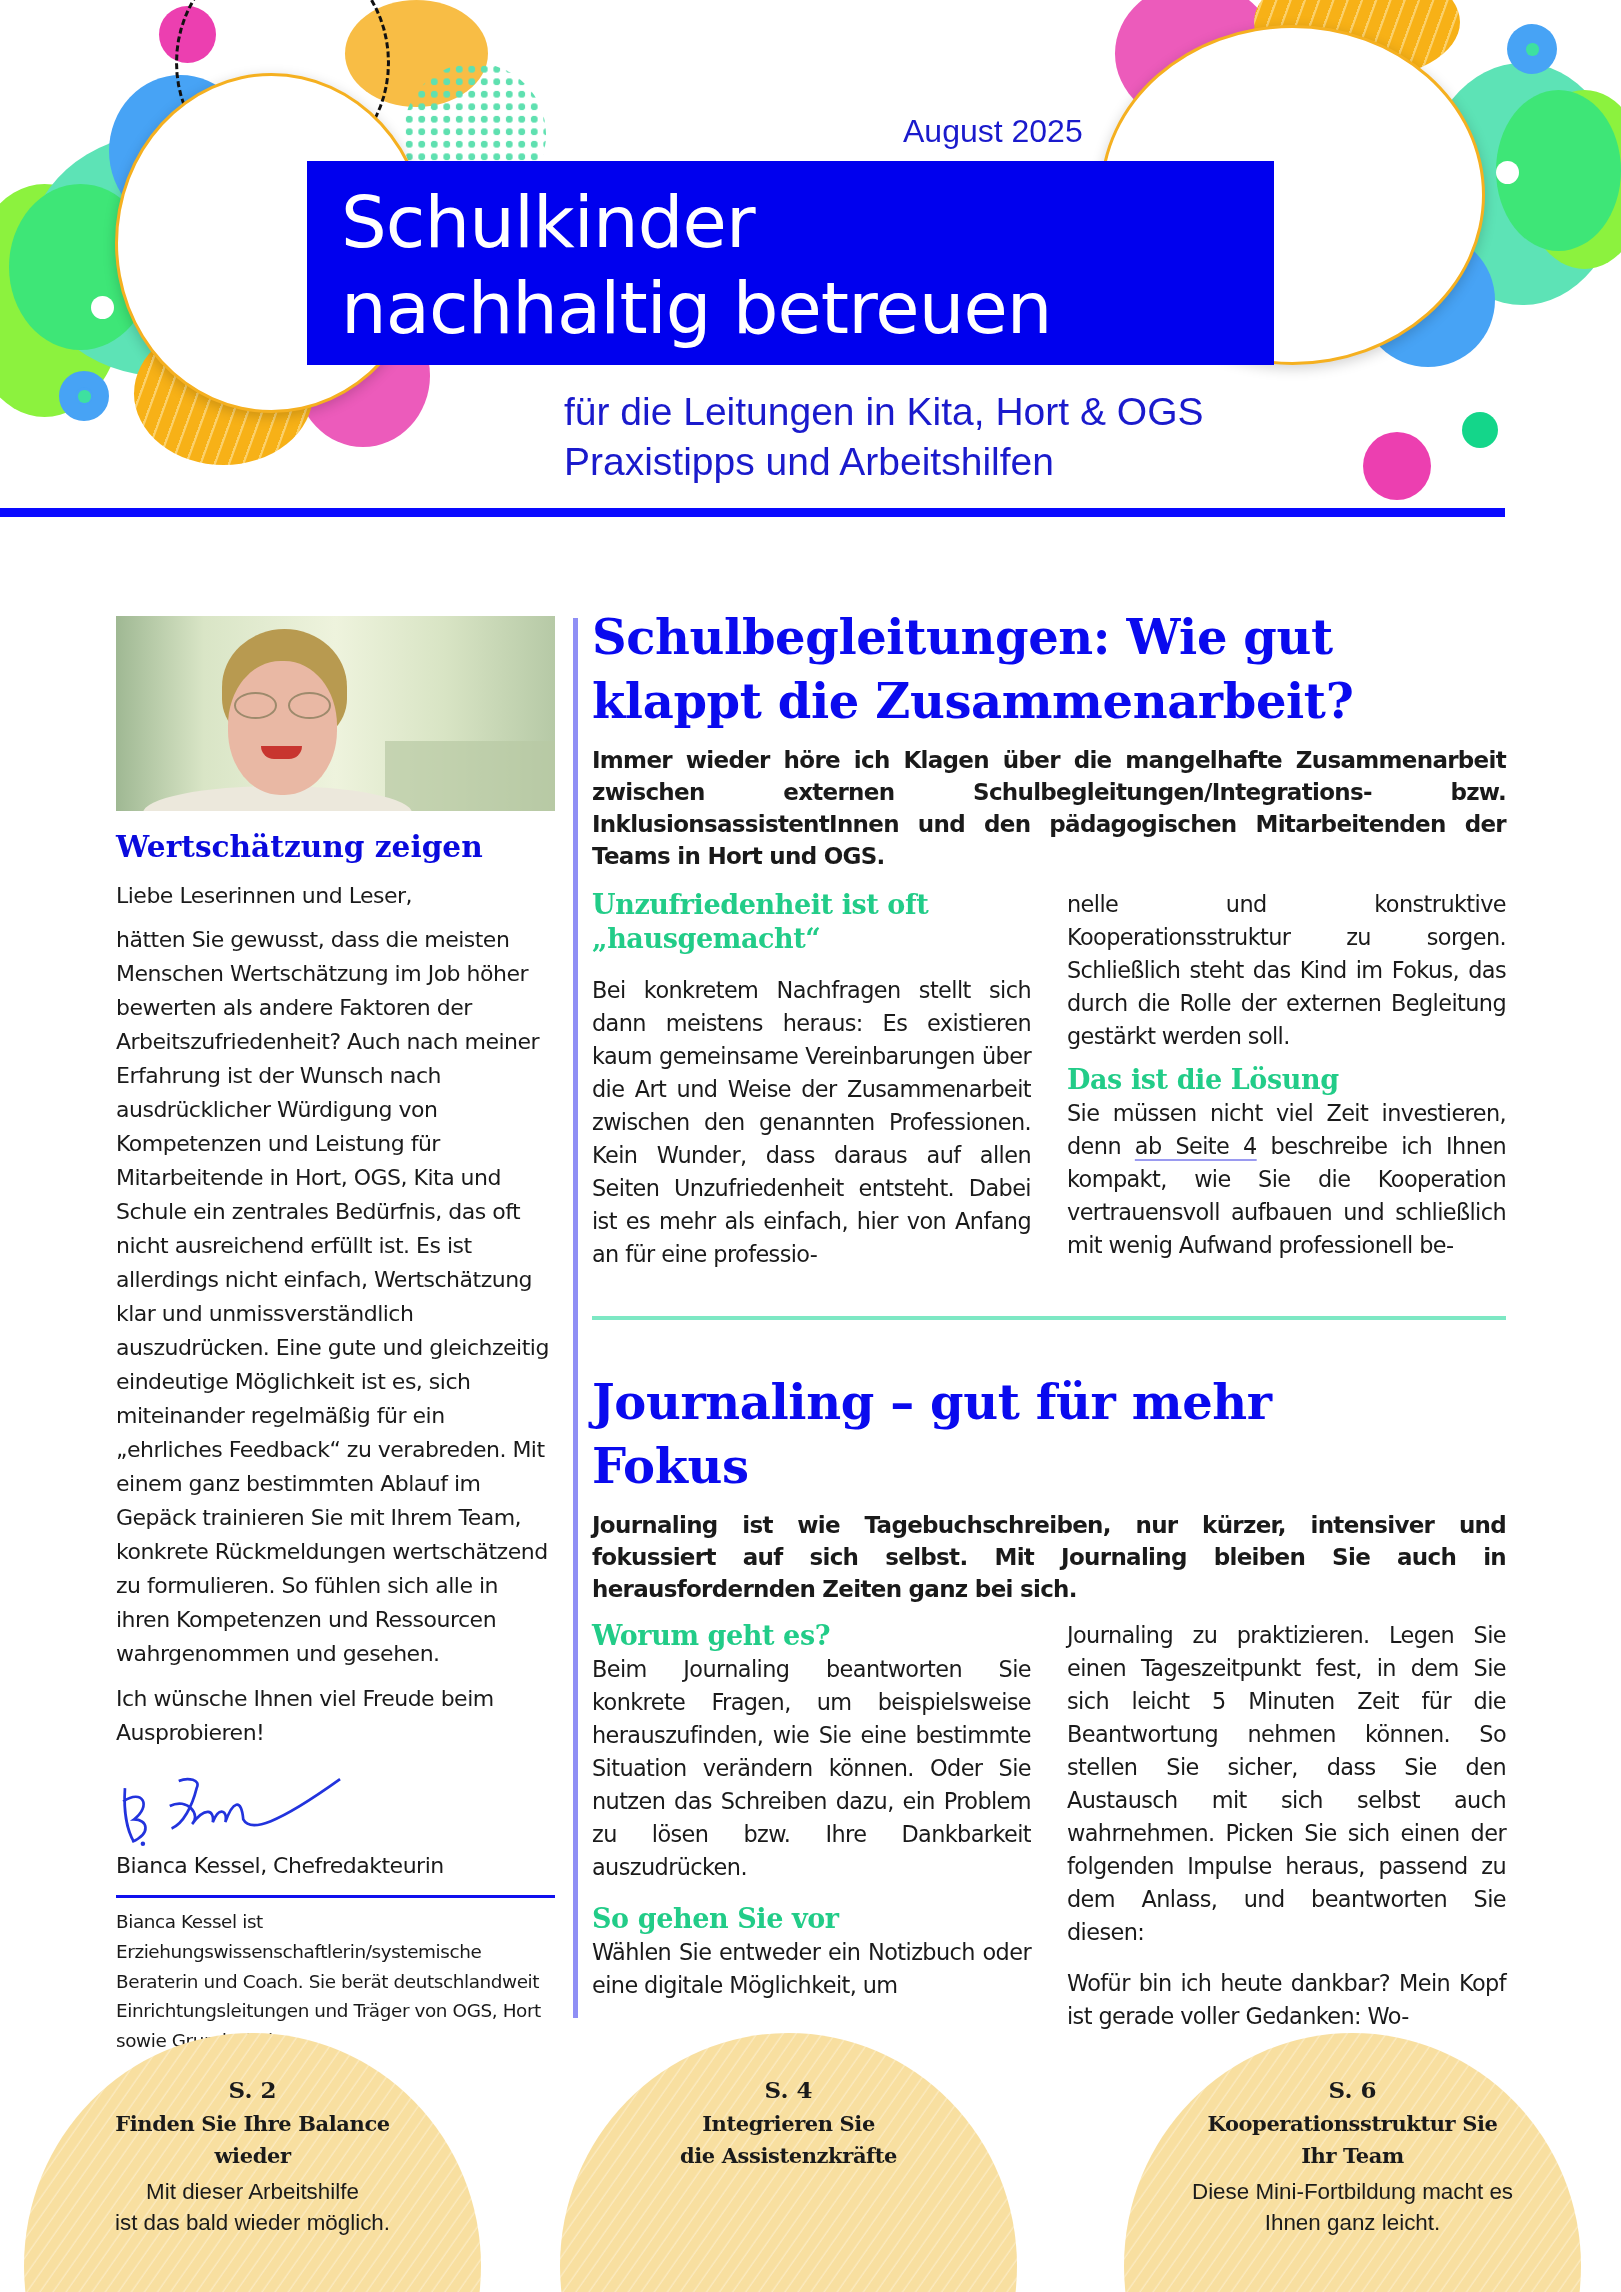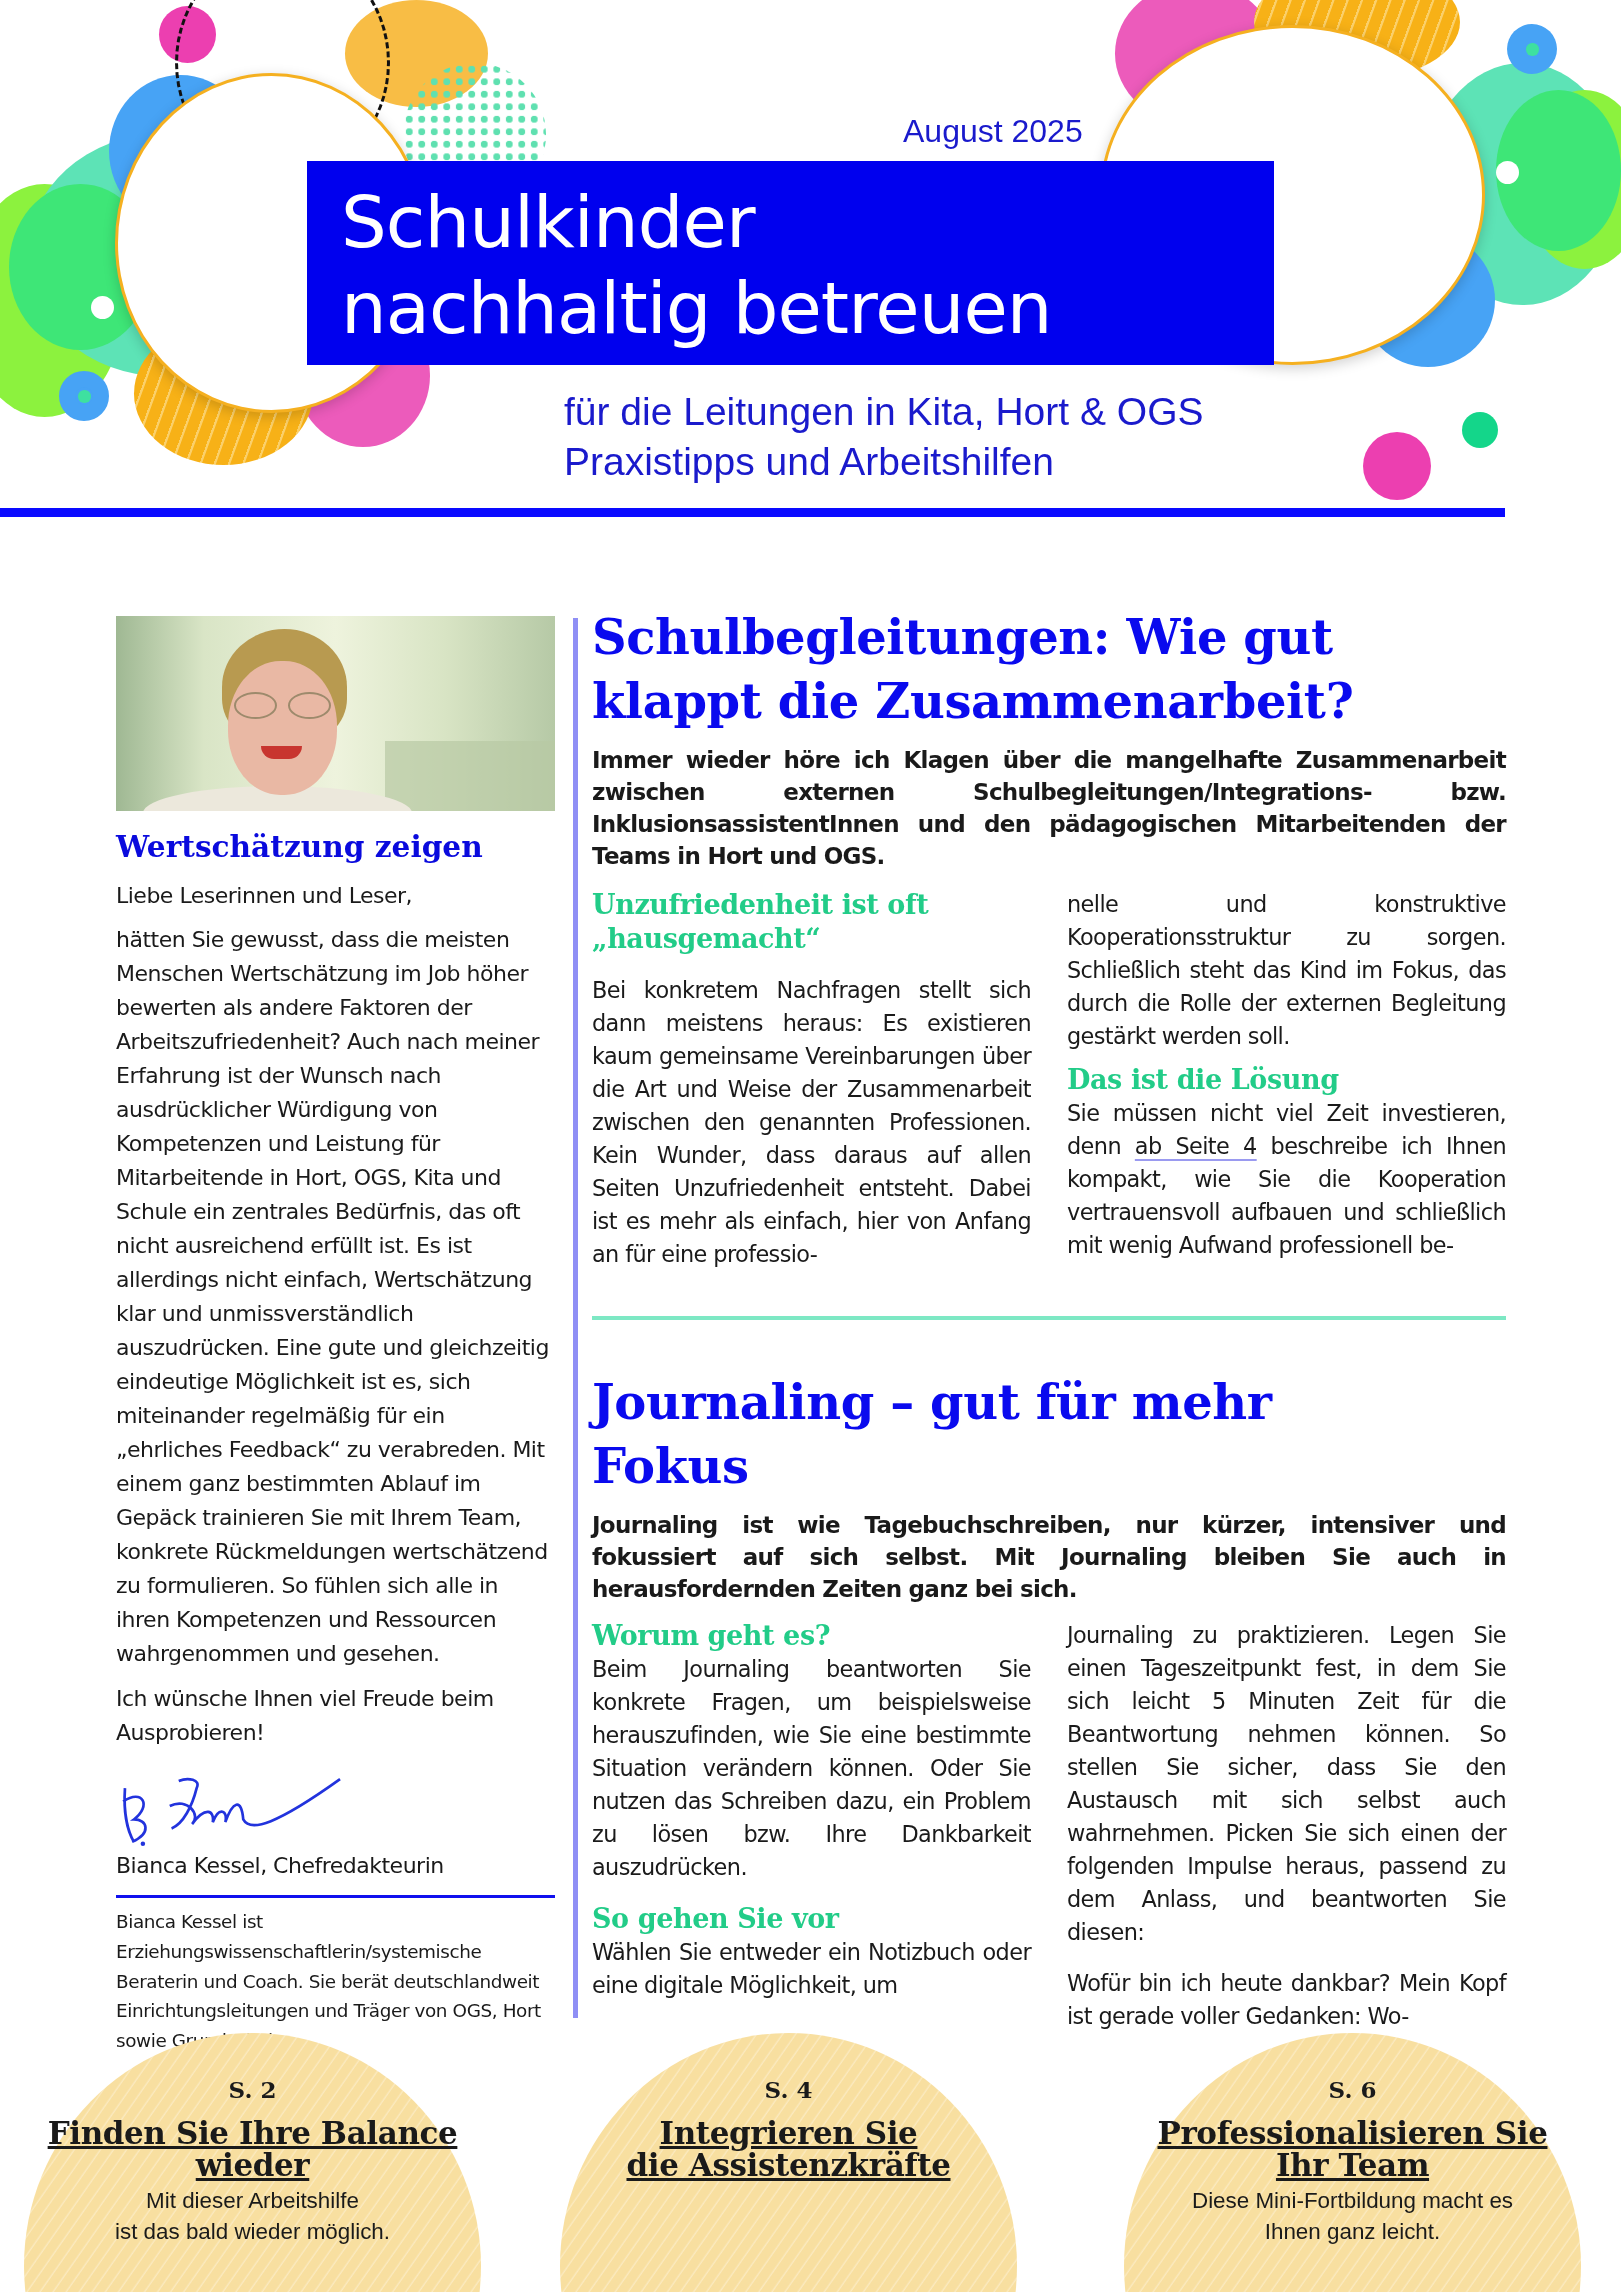--- a/index.html
+++ b/index.html
@@ -57,21 +57,21 @@
 
   .green-rule { position: absolute; left: 592px; top: 1316px; width: 914px; height: 3.6px; background: #7de8c4; }
 
   
   .teasers { position: absolute; left: 0; top: 2033px; width: 1320px; height: 260px; }
   .teaser { position: absolute; top: 0; width: 457px; height: 466px; border-radius: 50%;
     background: repeating-linear-gradient(-55deg, #f8dfa0 0px, #f8dfa0 8px, #fbeac0 9px, #f8dfa0 10.7px);
     text-align: center; }
   .teaser-content { position: absolute; left: 0; right: 0; top: 39px; }
   .teaser .page { font-family: "DejaVu Serif", serif; font-weight: bold; font-size: 23px; line-height: 36px; color: #1a1a1a; }
-  .teaser .title { font-family: "DejaVu Serif", serif; font-weight: bold; font-size: 31px; line-height: 32px; color: #1a1a1a; margin-top: 9px; letter-spacing: -0.4px; text-decoration: underline; }
+  .teaser .title { font-family: "DejaVu Serif", serif; font-weight: bold; font-size: 21px; line-height: 32px; color: #1a1a1a; letter-spacing: -0.4px; }
   .teaser .desc { font-family: "Liberation Sans", sans-serif; font-size: 22.4px; line-height: 31px; color: #1a1a1a; margin-top: 3.6px; }
   .teaser span { display: block; }
 </style>
 </head>
 <body>
 
 <div class="header">
 
   <div class="circ" style="left:-36px;top:184px;width:161px;height:233px;background:#8cf23e;"></div>
   <div class="circ" style="left:27px;top:134px;width:269px;height:242px;background:#5de3b6;"></div>
@@ -211,21 +211,21 @@
       <div class="title">
         <span>Integrieren Sie</span>
         <span>die Assistenzkräfte</span>
       </div>
     </div>
   </div>
   <div class="teaser" style="left:1124px;">
     <div class="teaser-content">
       <div class="page">S. 6</div>
       <div class="title">
-        <span>Professionalisieren Sie</span>
+        <span>Kooperationsstruktur Sie</span>
         <span>Ihr Team</span>
       </div>
       <div class="desc">
         <span>Diese Mini-Fortbildung macht es</span>
         <span>Ihnen ganz leicht.</span>
       </div>
     </div>
   </div>
 </div>
 

